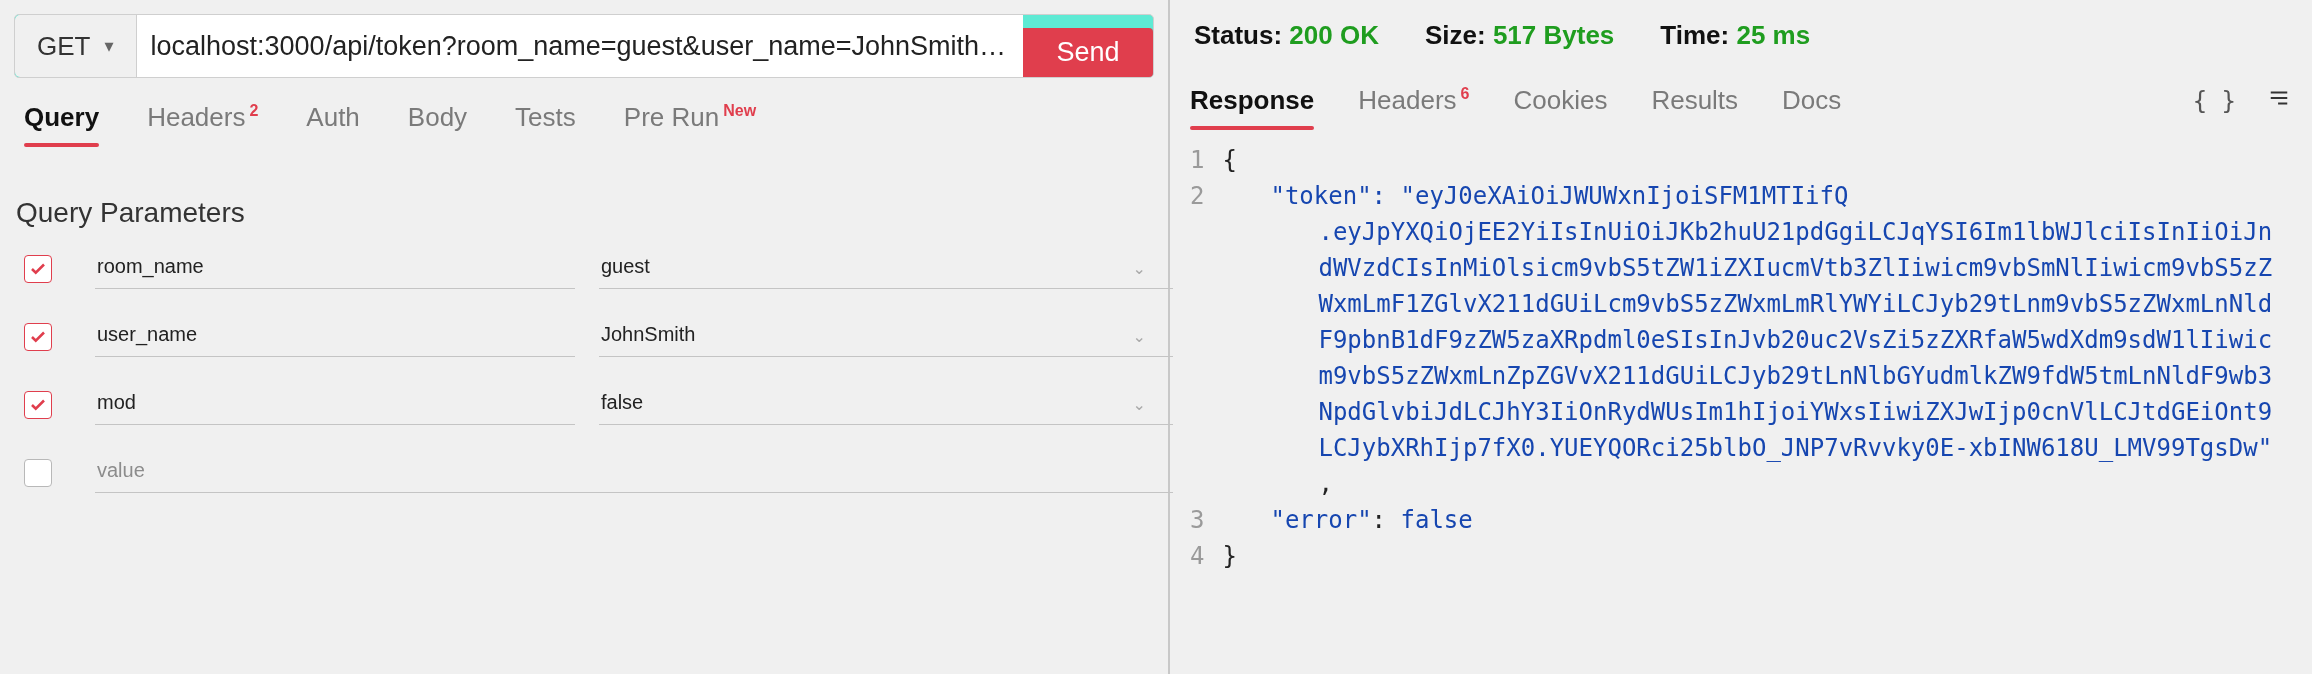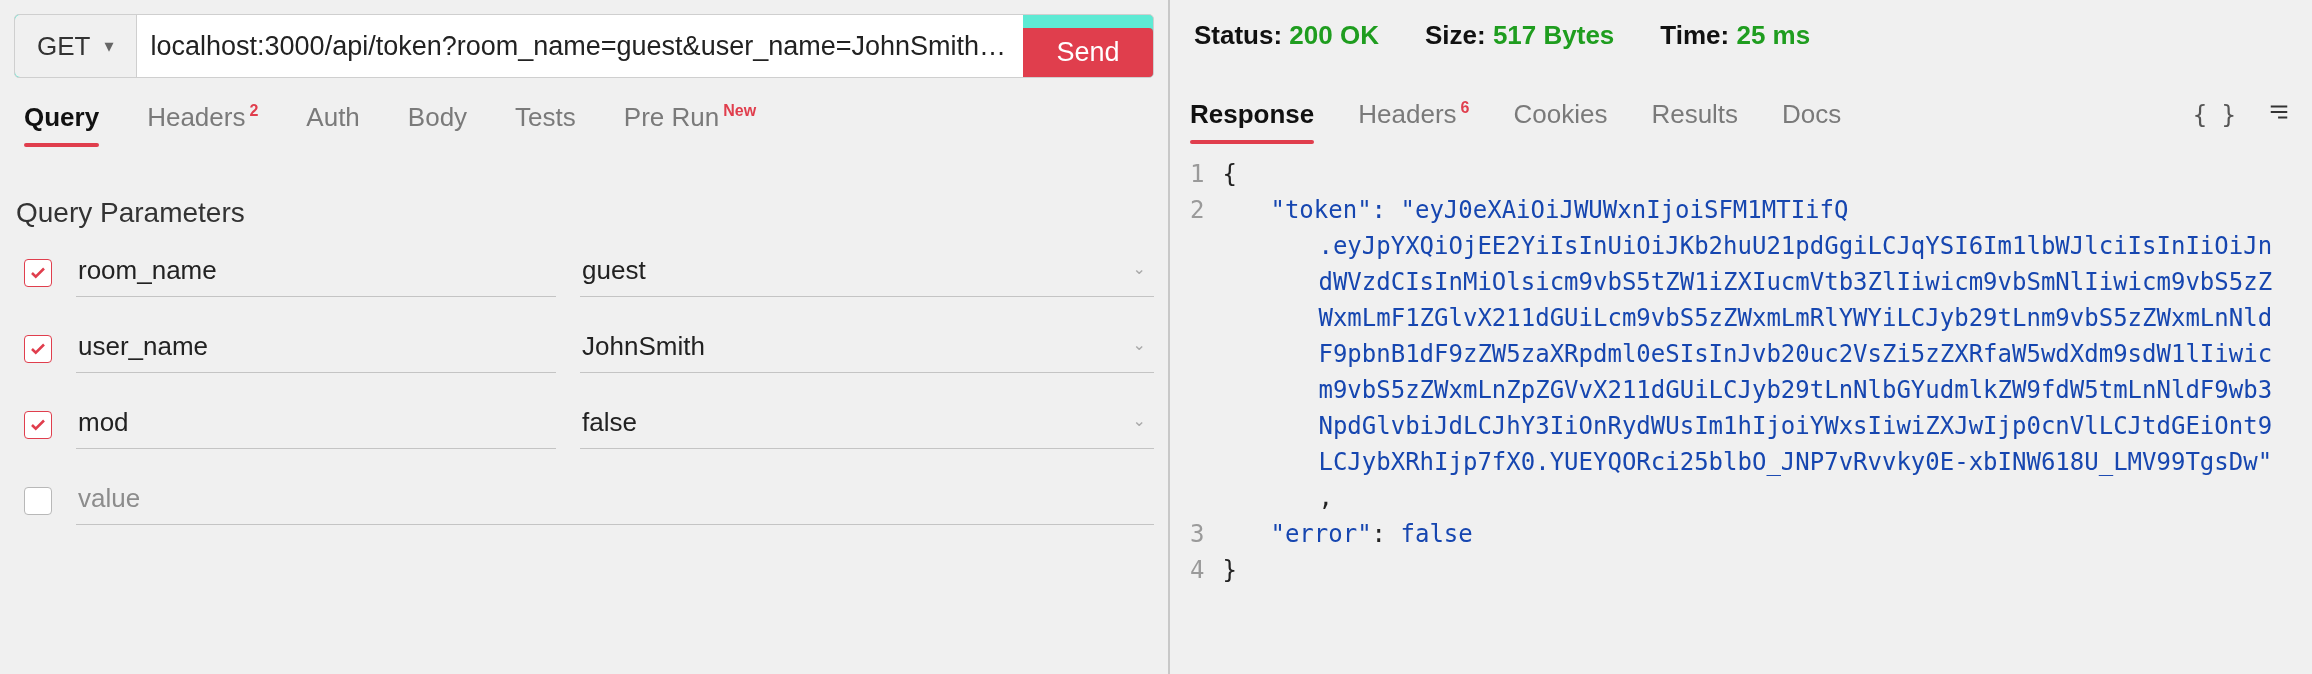--- a/index.html
+++ b/index.html
@@ -136,24 +136,25 @@
   .checkbox svg { display:none; }
   .field {
     flex: 1;
     position: relative;
   }
   .field input {
     width: 100%;
     border: none;
     border-bottom: 1px solid #c4c4c4;
     background: transparent;
-    font-size: 26px;
+    font-size: 20px;
     padding: 6px 40px 10px 2px;
     color: #222;
     outline: none;
+    margin-left: 19px;
   }
   .field input::placeholder { color: #8c8c8c; }
   .field .drop-chev {
     position: absolute;
     right: 8px;
     top: 10px;
     color: #aaa;
     font-size: 16px;
     cursor:pointer;
   }
@@ -171,21 +172,21 @@
     text-align:right;
   }
   .status-line .lbl { color:#111; font-weight:600; }
   .status-line .grn { color: #1f9d1f; font-weight:600; }
 
   
   .rtabs-row {
     display:flex;
     justify-content: space-between;
     align-items: baseline;
-    margin-top: 48px;
+    margin-top: 34px;
     gap: 25px;
   }
   .rtabs {
     display: flex;
     gap: 44px;
     font-size: 26px;
     color: #7a7a7a;
   }
   .ricons { display:flex; gap: 30px; color:#555; }
   .ricons .ico { cursor:pointer; }

